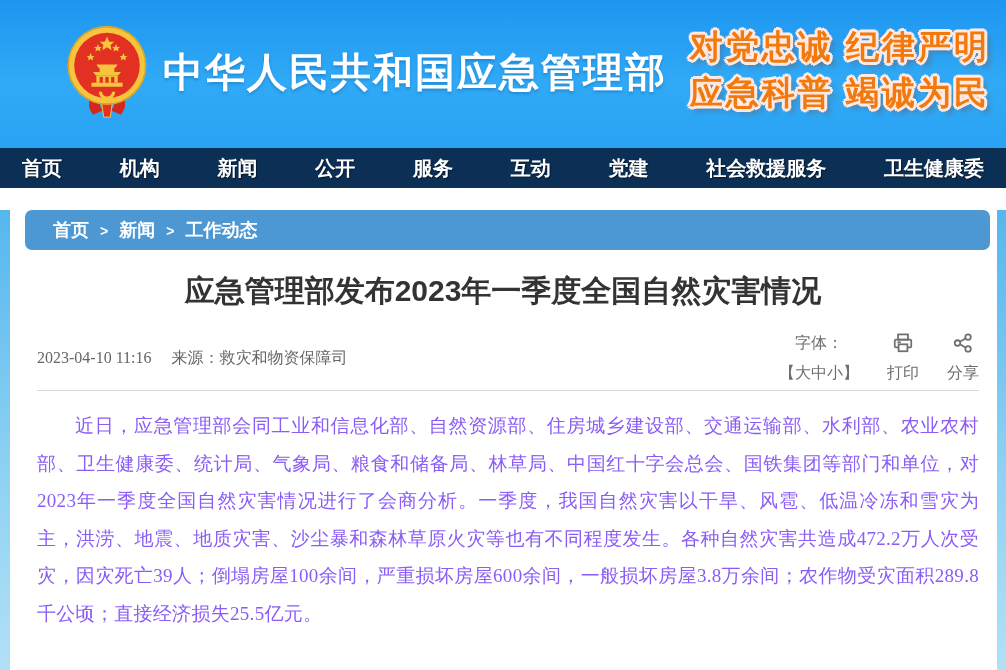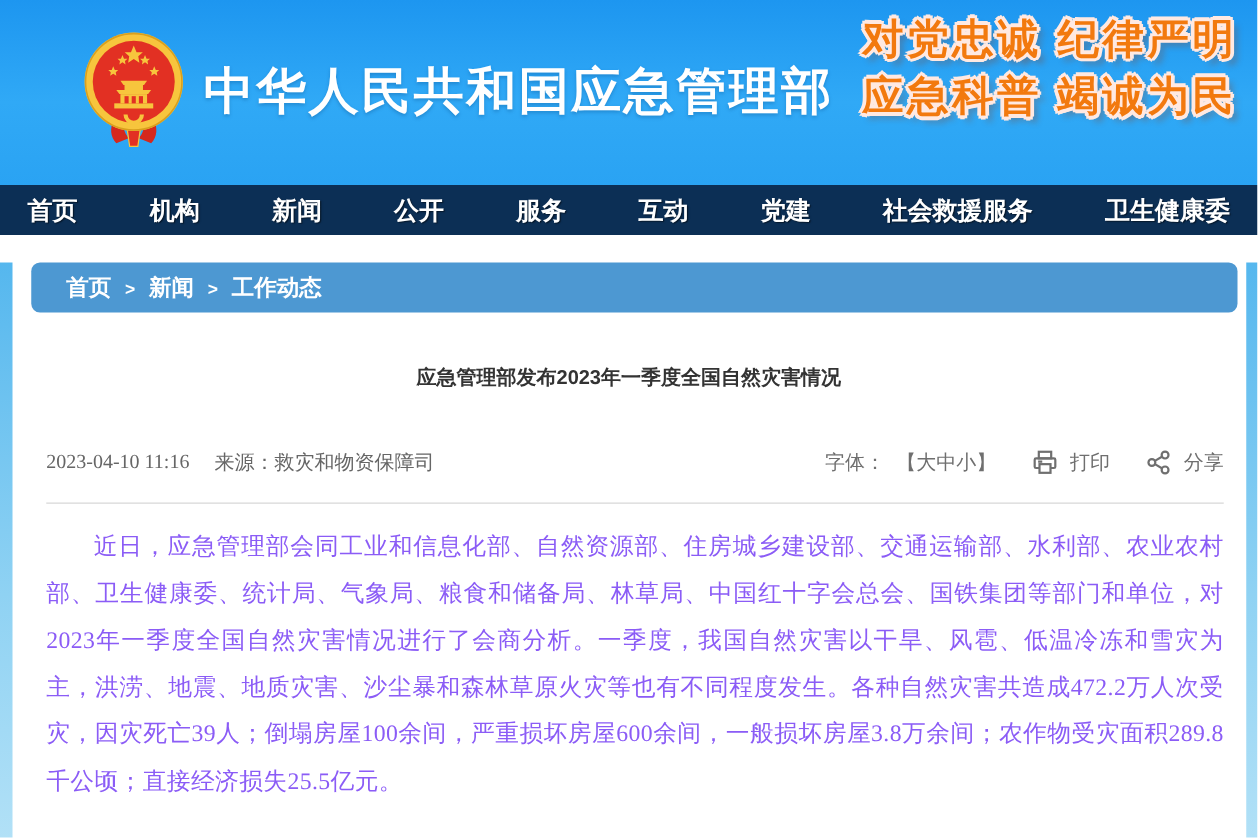--- a/index.html
+++ b/index.html
@@ -22,21 +22,21 @@
   .site-title {
     font-size:40px; font-weight:bold; letter-spacing:2px;
     text-shadow:0 2px 3px rgba(0,60,120,.28);
     white-space:nowrap;
   }
   .site-subtitle {
     font-family:"Liberation Serif","DejaVu Serif",serif;
     font-size:15.5px; margin-top:9px; letter-spacing:.2px; white-space:nowrap;
   }
   .slogan {
-    position:absolute; right:16px; top:8px; text-align:center;
+    position:absolute; right:16px; top:24px; text-align:center;
     font-weight:900; font-size:33px; line-height:46px;
     color:#f2790e; letter-spacing:3px; white-space:nowrap;
     text-shadow:
       -2px -2px 0 #ffe9e2, 2px -2px 0 #ffe9e2,
       -2px  2px 0 #ffe9e2, 2px  2px 0 #ffe9e2,
       -3px 0 0 #ffe9e2, 3px 0 0 #ffe9e2,
       0 -3px 0 #ffe9e2, 0 3px 0 #ffe9e2,
       5px 5px 5px rgba(140,60,30,.4);
   }
 
@@ -63,33 +63,33 @@
   .breadcrumb {
     margin:22px 16px 0 25px; height:40px;
     background:#4d98d2; border-radius:7px;
     display:flex; align-items:center; padding-left:28px;
     color:#ffffff; font-weight:bold; font-size:18px; gap:11px;
   }
   .breadcrumb a { color:#ffffff; text-decoration:none; }
   .breadcrumb .sep { font-weight:bold; font-size:14px; position:relative; top:1px; }
 
   .article-title {
-    margin:40px 40px 0; text-align:center;
-    font-size:16px; font-weight:bold; color:#333333; line-height:26px;
+    margin:28px 40px 0; text-align:center;
+    font-size:30px; font-weight:bold; color:#333333; line-height:26px;
   }
 
   .meta {
     display:flex; align-items:center;
     margin:42px 27px 0 37px;
     font-family:"Liberation Serif","DejaVu Serif",serif;
     font-size:16px; color:#666666; height:24px;
   }
   .meta .source { margin-left:20px; }
   .meta-right { margin-left:auto; display:flex; align-items:center; gap:28px; color:#6f6f6f; }
-  .meta-item { display:flex; align-items:center; gap:9px; cursor:pointer; }
+  .meta-item { display:flex; align-items:center; gap:9px; cursor:pointer;flex-direction:column; }
   .meta-item svg { display:block; }
   .font-size-links { cursor:pointer; }
 
   .divider { border:none; border-top:1px solid #d8d8d8; margin:20px 27px 0 37px; }
 
   .body-text {
     margin:16px 27px 0 37px;
     font-family:"Liberation Serif","DejaVu Serif",serif;
     font-size:19px; color:#8b5cf6; line-height:37.5px;
     text-indent:2em; text-align:justify; letter-spacing:.3px;

